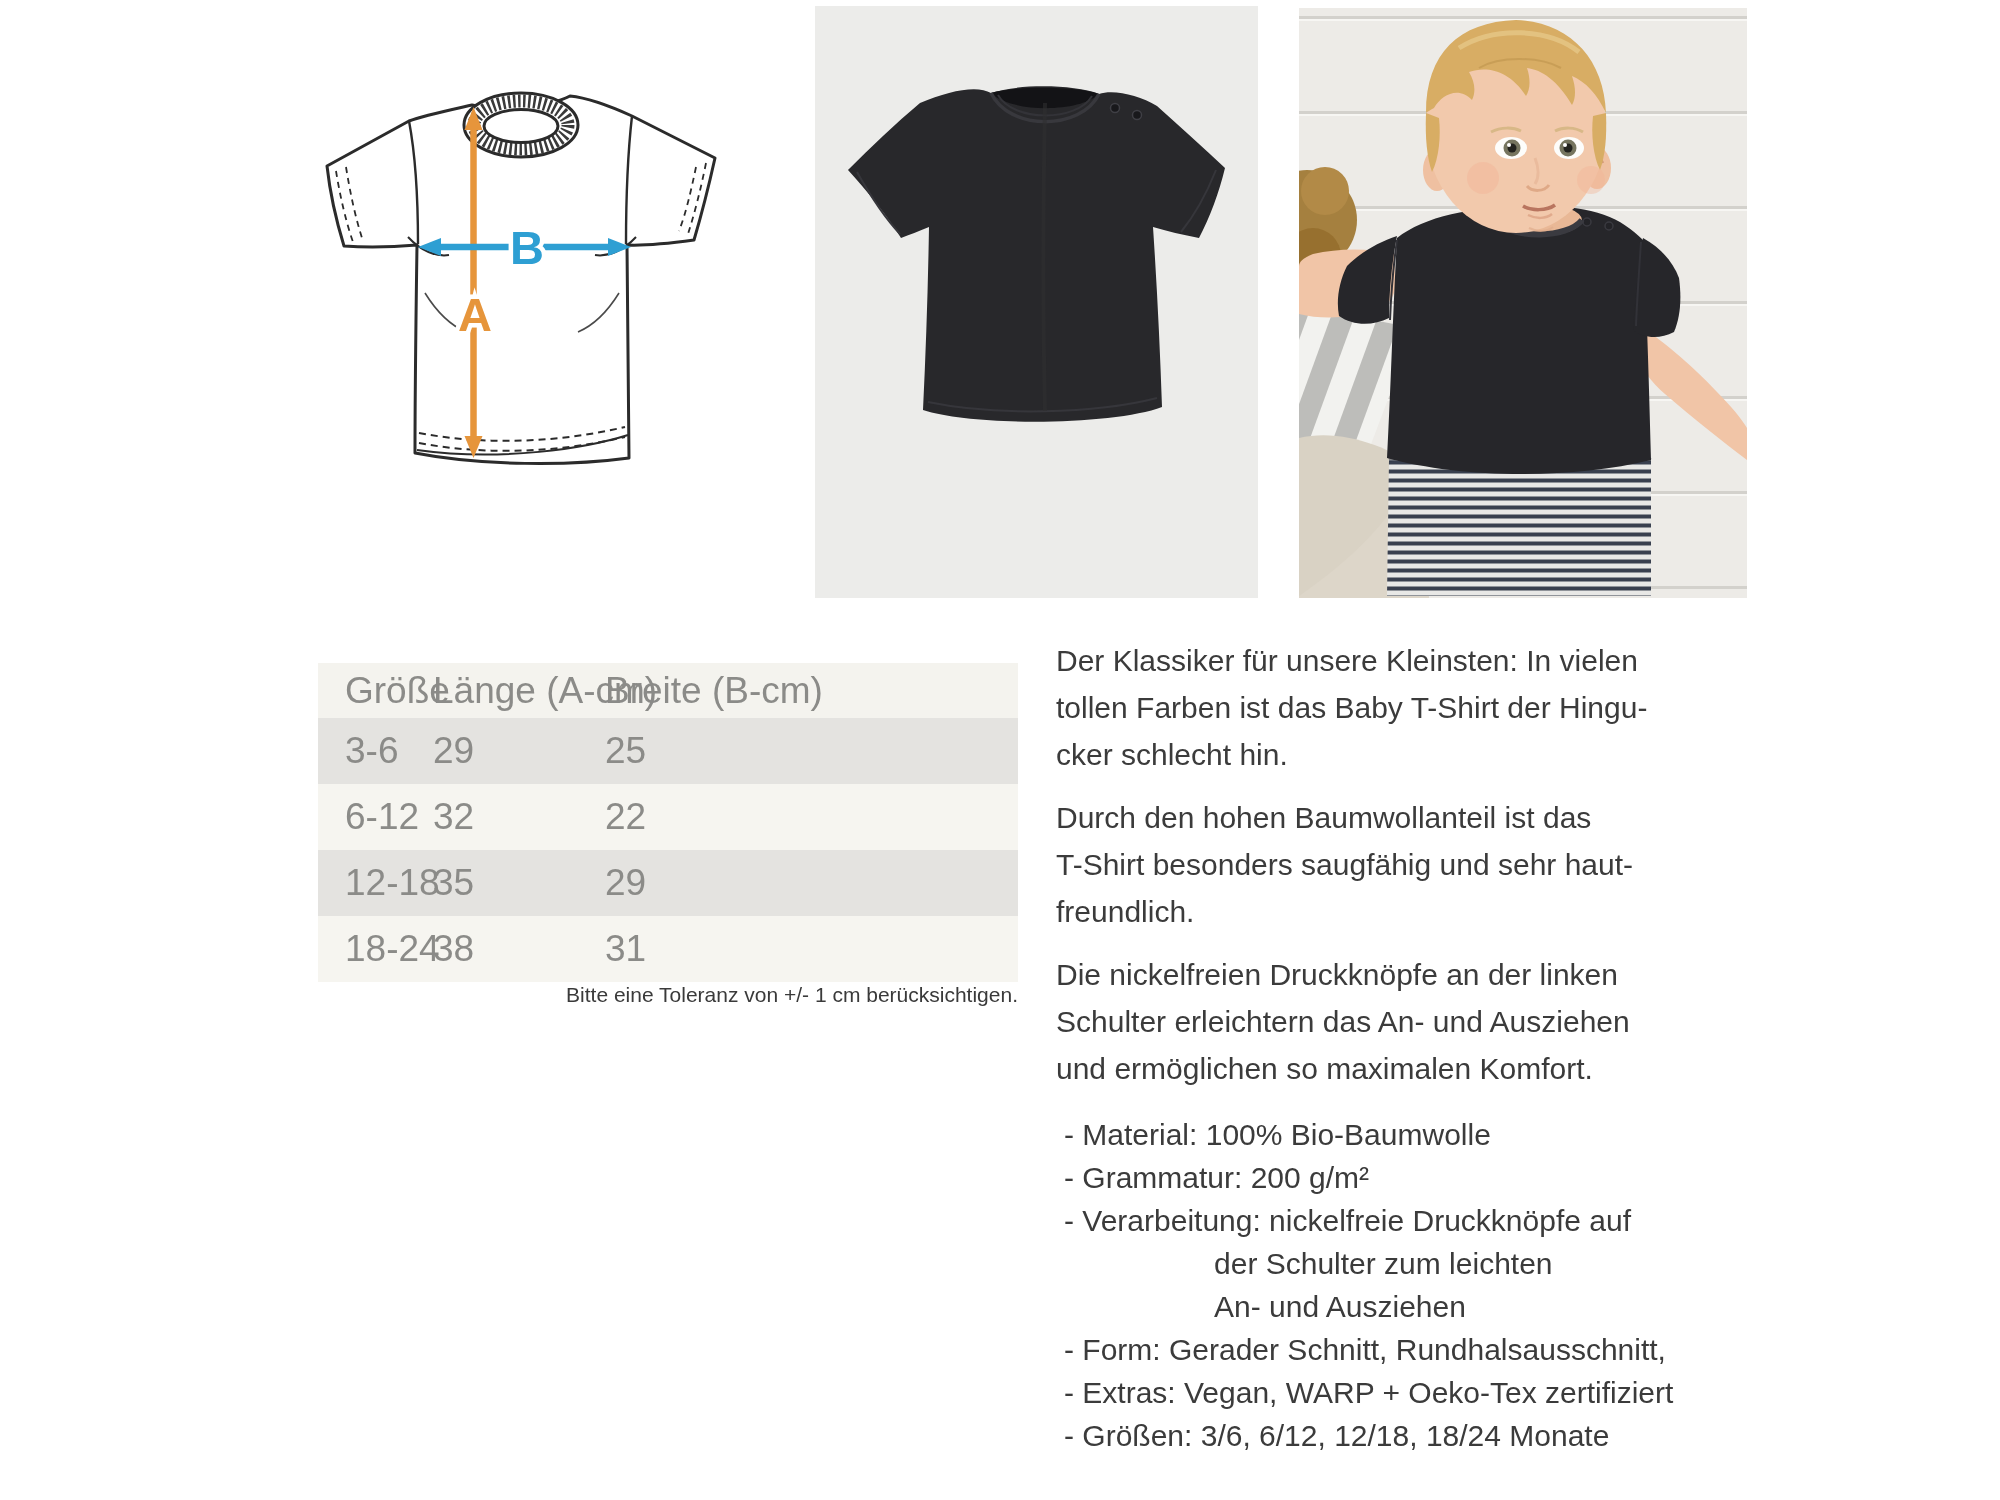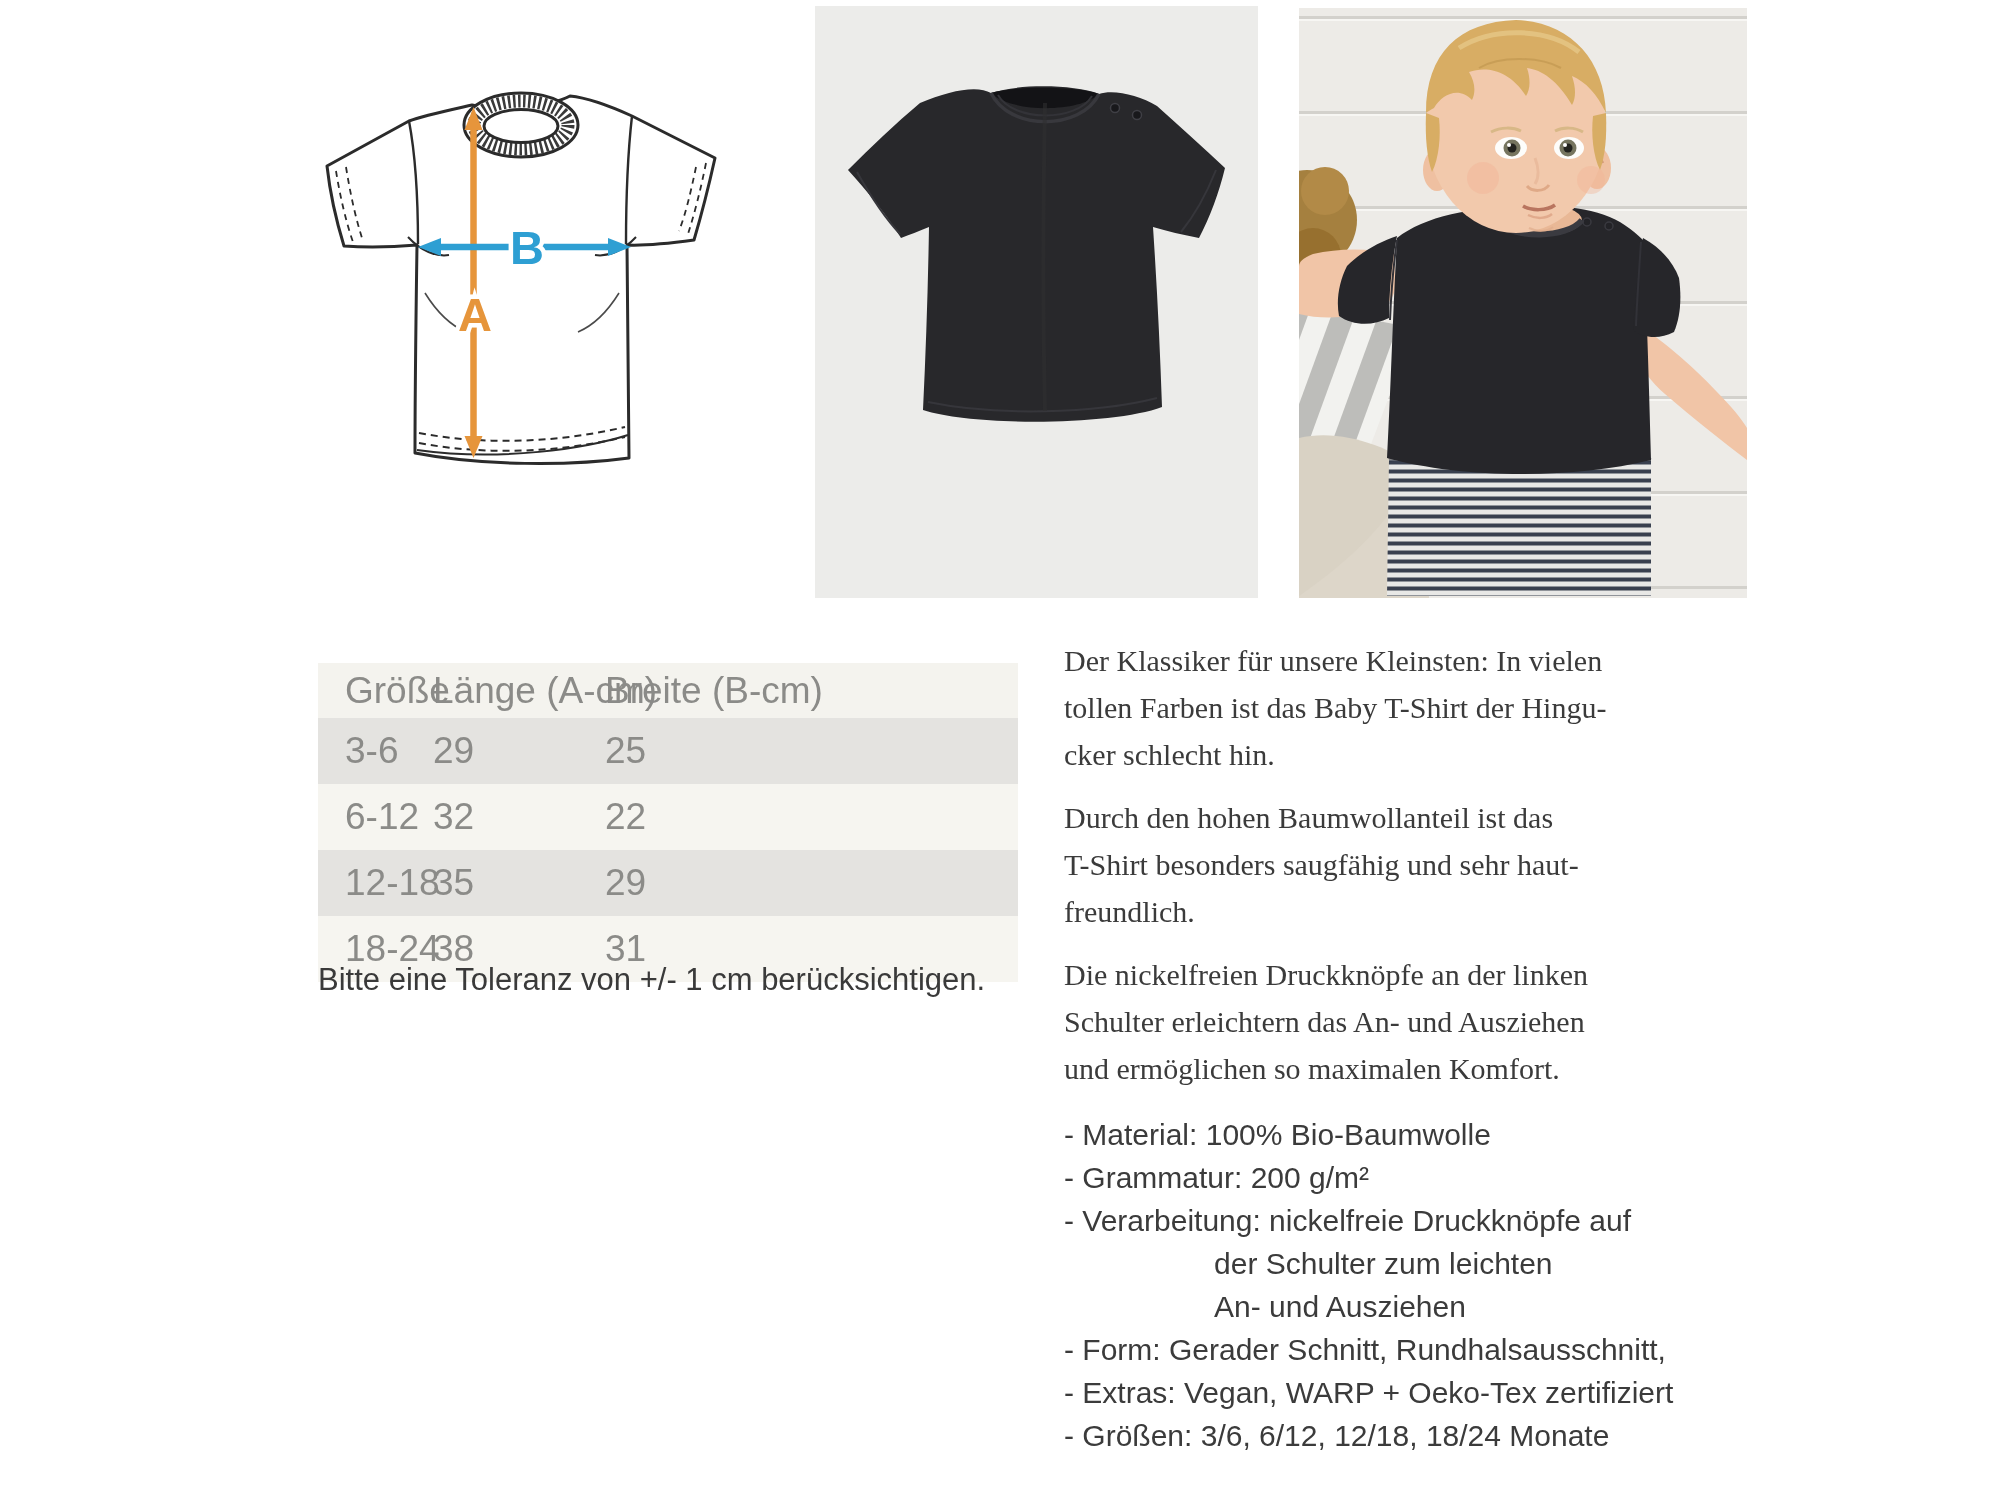--- a/index.html
+++ b/index.html
@@ -19,24 +19,24 @@
   
   .size-table{
     position:absolute;left:318px;top:663px;width:700px;border-collapse:collapse;table-layout:fixed;
     font-size:37px;color:#8b8b88;
   }
   .size-table th{height:55px;background:#f4f3ee;font-weight:normal;text-align:left;padding:0 0 0 27px;white-space:nowrap;overflow:visible;}
   .size-table td{height:66px;padding:0 0 0 27px;white-space:nowrap;overflow:visible;}
   .size-table tbody tr:nth-child(odd){background:#e4e3e0;}
   .size-table tbody tr:nth-child(even){background:#f6f5f0;}
   
-  .tolerance{position:absolute;left:318px;top:962px;width:700px;text-align:left;font-size:31px;color:#3a3a3a;}
+  .tolerance{position:absolute;left:318px;top:983px;width:700px;text-align:right;font-size:21px;color:#3a3a3a;}
   
   .description{position:absolute;left:1056px;top:637px;width:700px;font-size:30px;color:#3b3b3b;}
-  .description .para{margin:0 0 16px 8px;line-height:47px;white-space:pre-wrap;font-family:Liberation Serif, serif;}
+  .description .para{margin:0 0 16px 0;line-height:47px;white-space:pre-wrap;}
   .description .specs{margin:21px 0 0 8px;line-height:43px;white-space:pre-wrap;}
 </style>
 </head>
 <body>
 
 <div class="canvas">
 
   <svg class="diagram" viewBox="0 0 400 380">
 
     <g>

